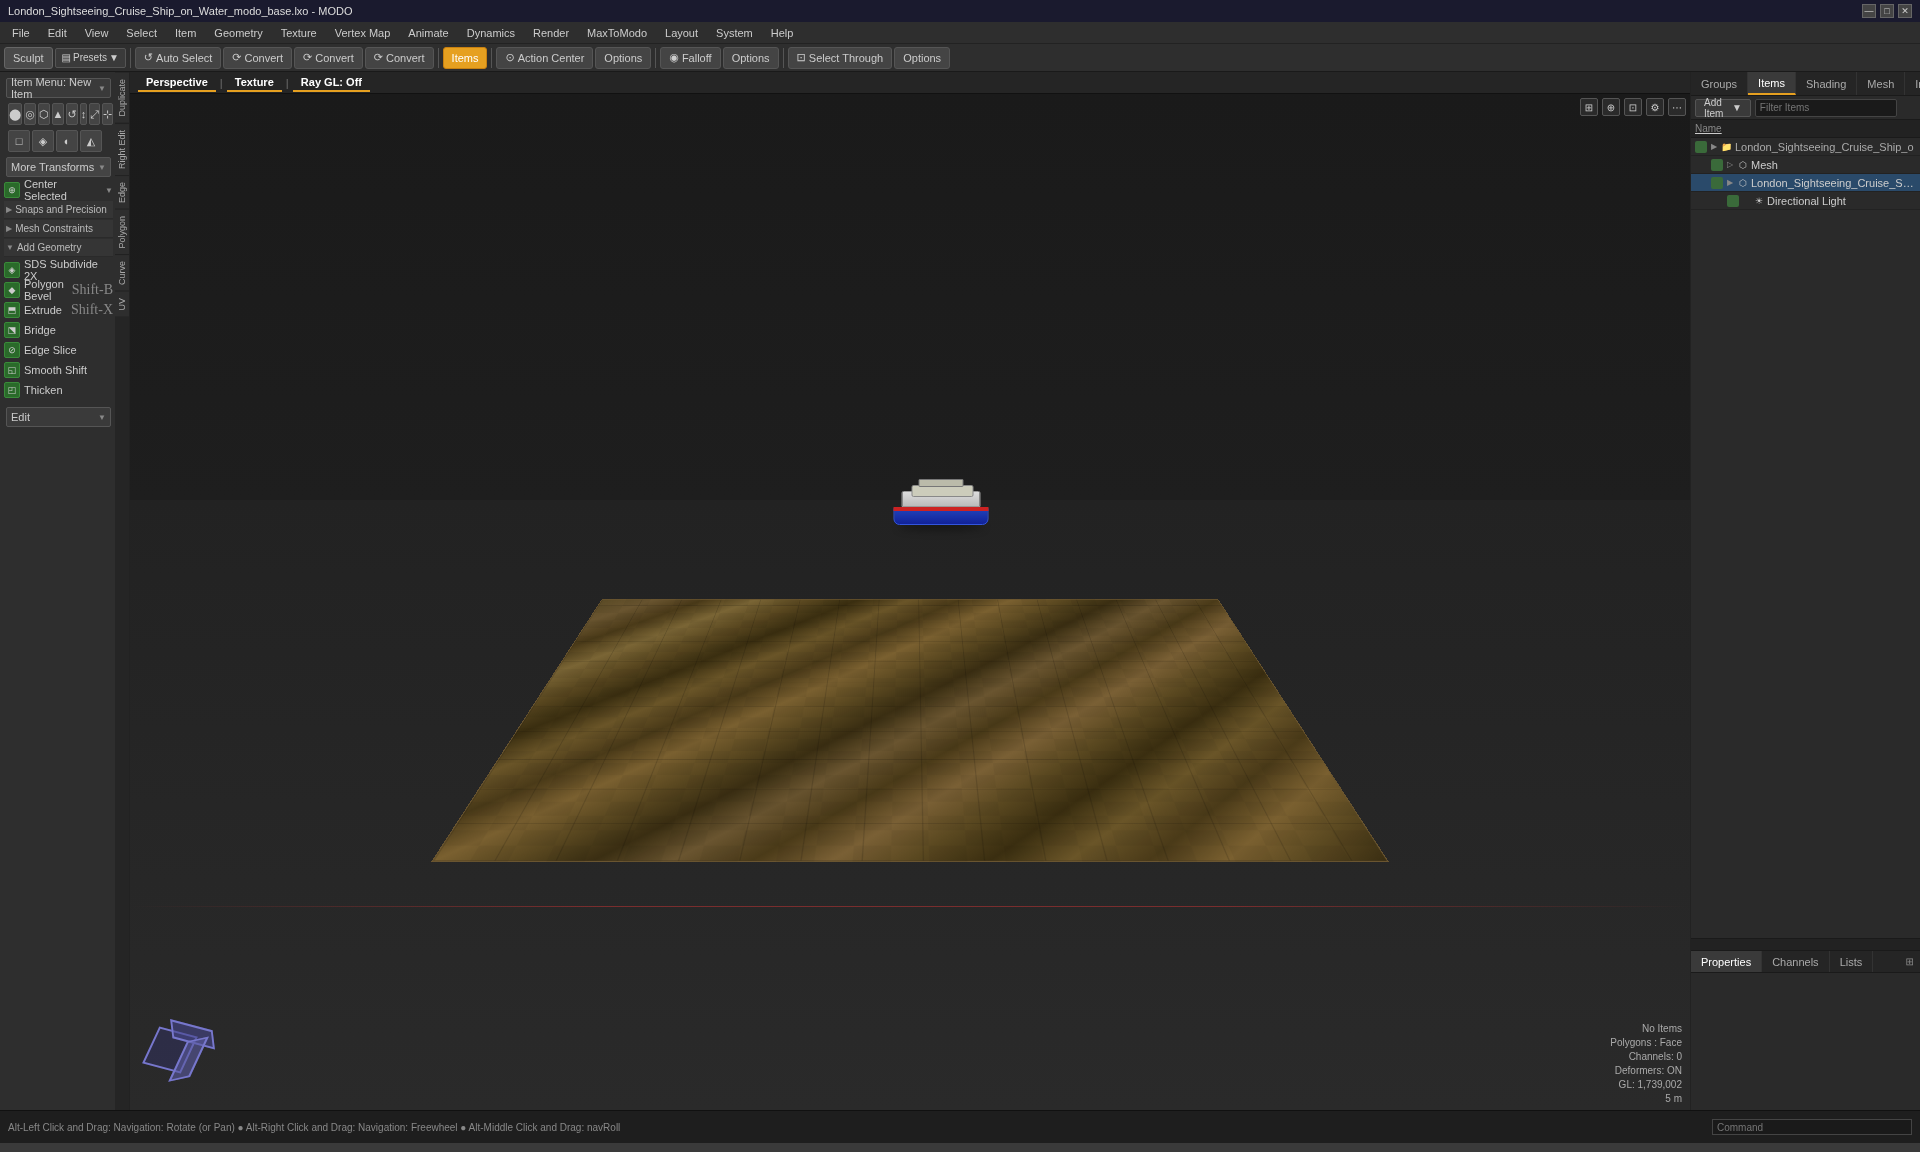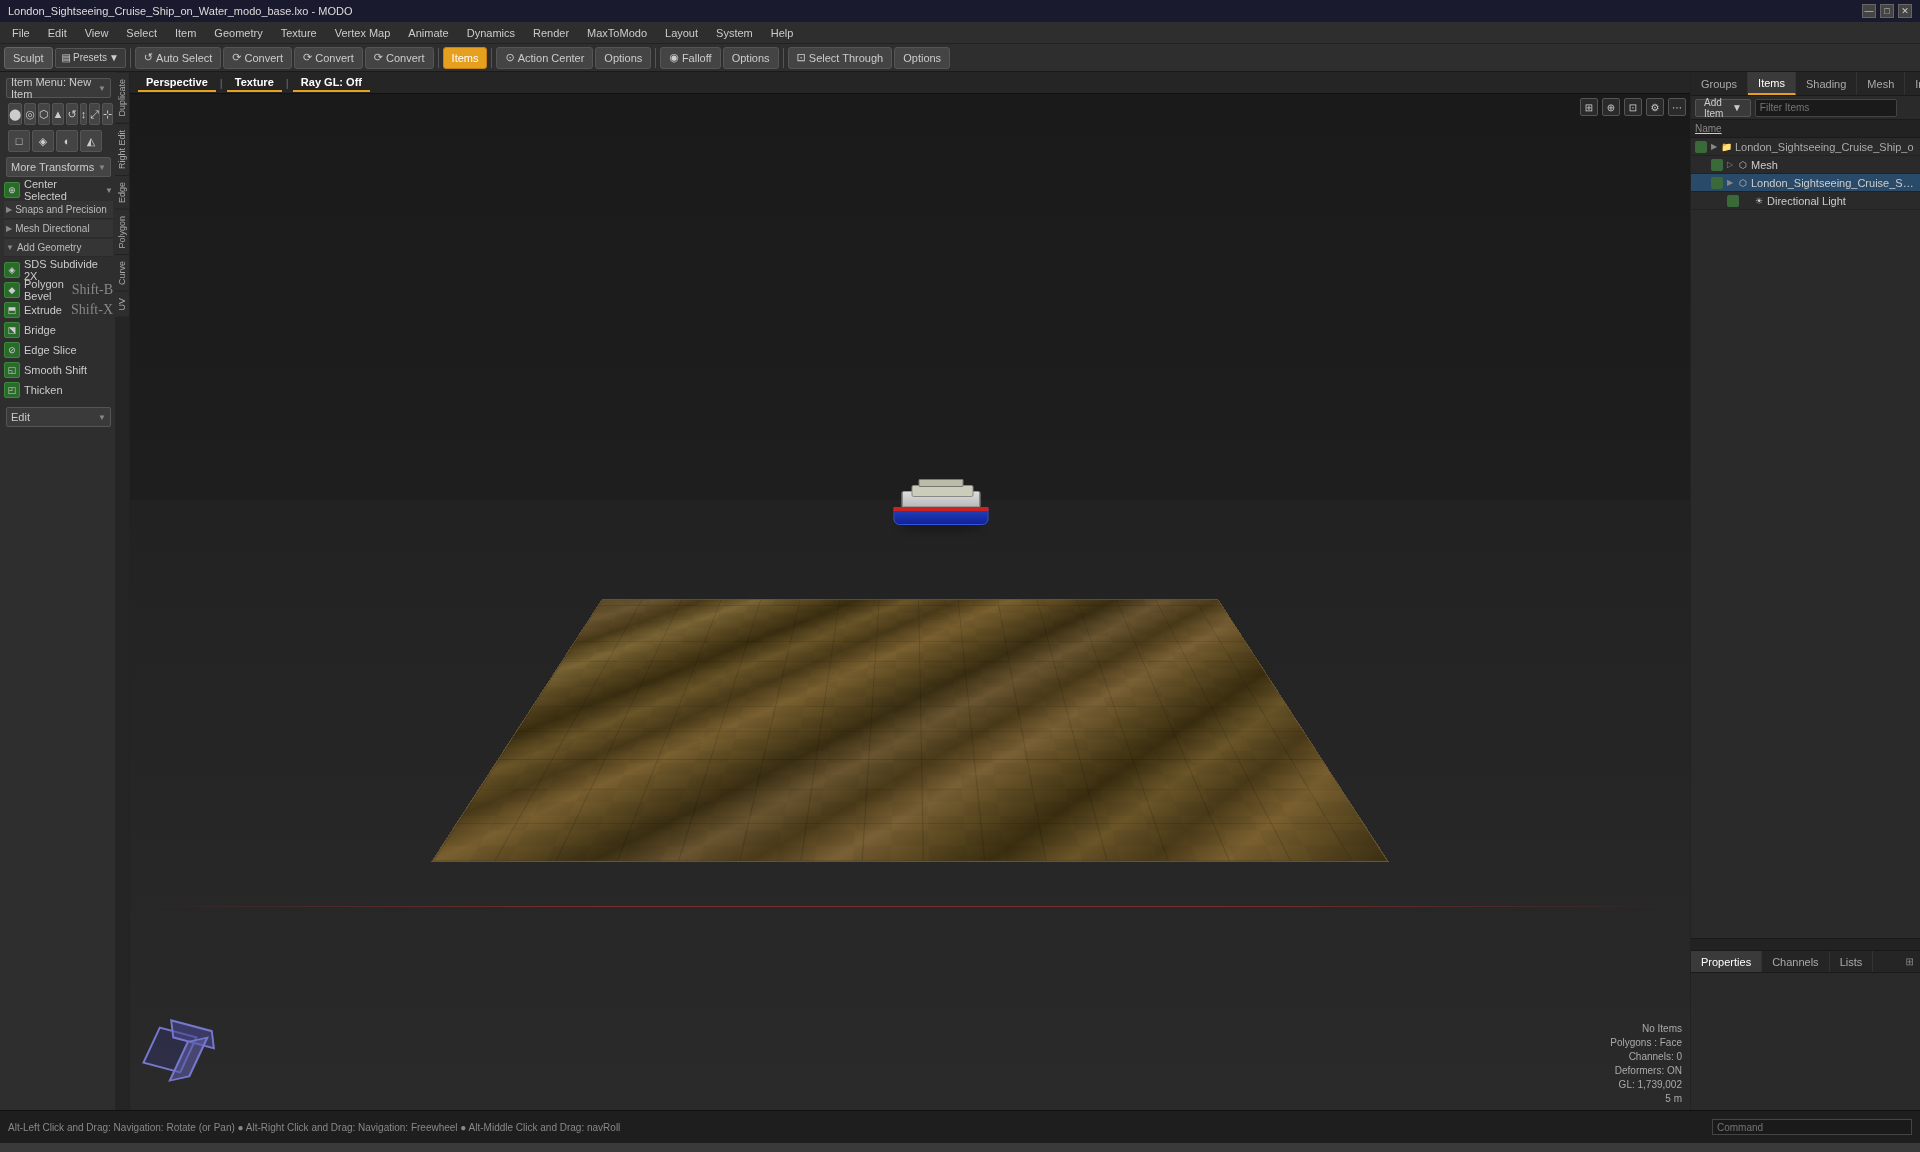--- a/index.html
+++ b/index.html
@@ -785,21 +785,21 @@
         <span class="tool-dropdown-arrow">▼</span>
       </div>
 
       <div class="section-header">
         <span class="section-triangle">▶</span>
         <span class="section-title">Snaps and Precision</span>
       </div>
 
       <div class="section-header">
         <span class="section-triangle">▶</span>
-        <span class="section-title">Mesh Directional</span>
+        <span class="section-title">Mesh Constraints</span>
       </div>
 
       <div class="section-header">
         <span class="section-triangle">▼</span>
         <span class="section-title">Add Geometry</span>
       </div>
 
       <div class="section-content">
         <div class="tool-row">
           <div class="tool-icon green">◈</div>

